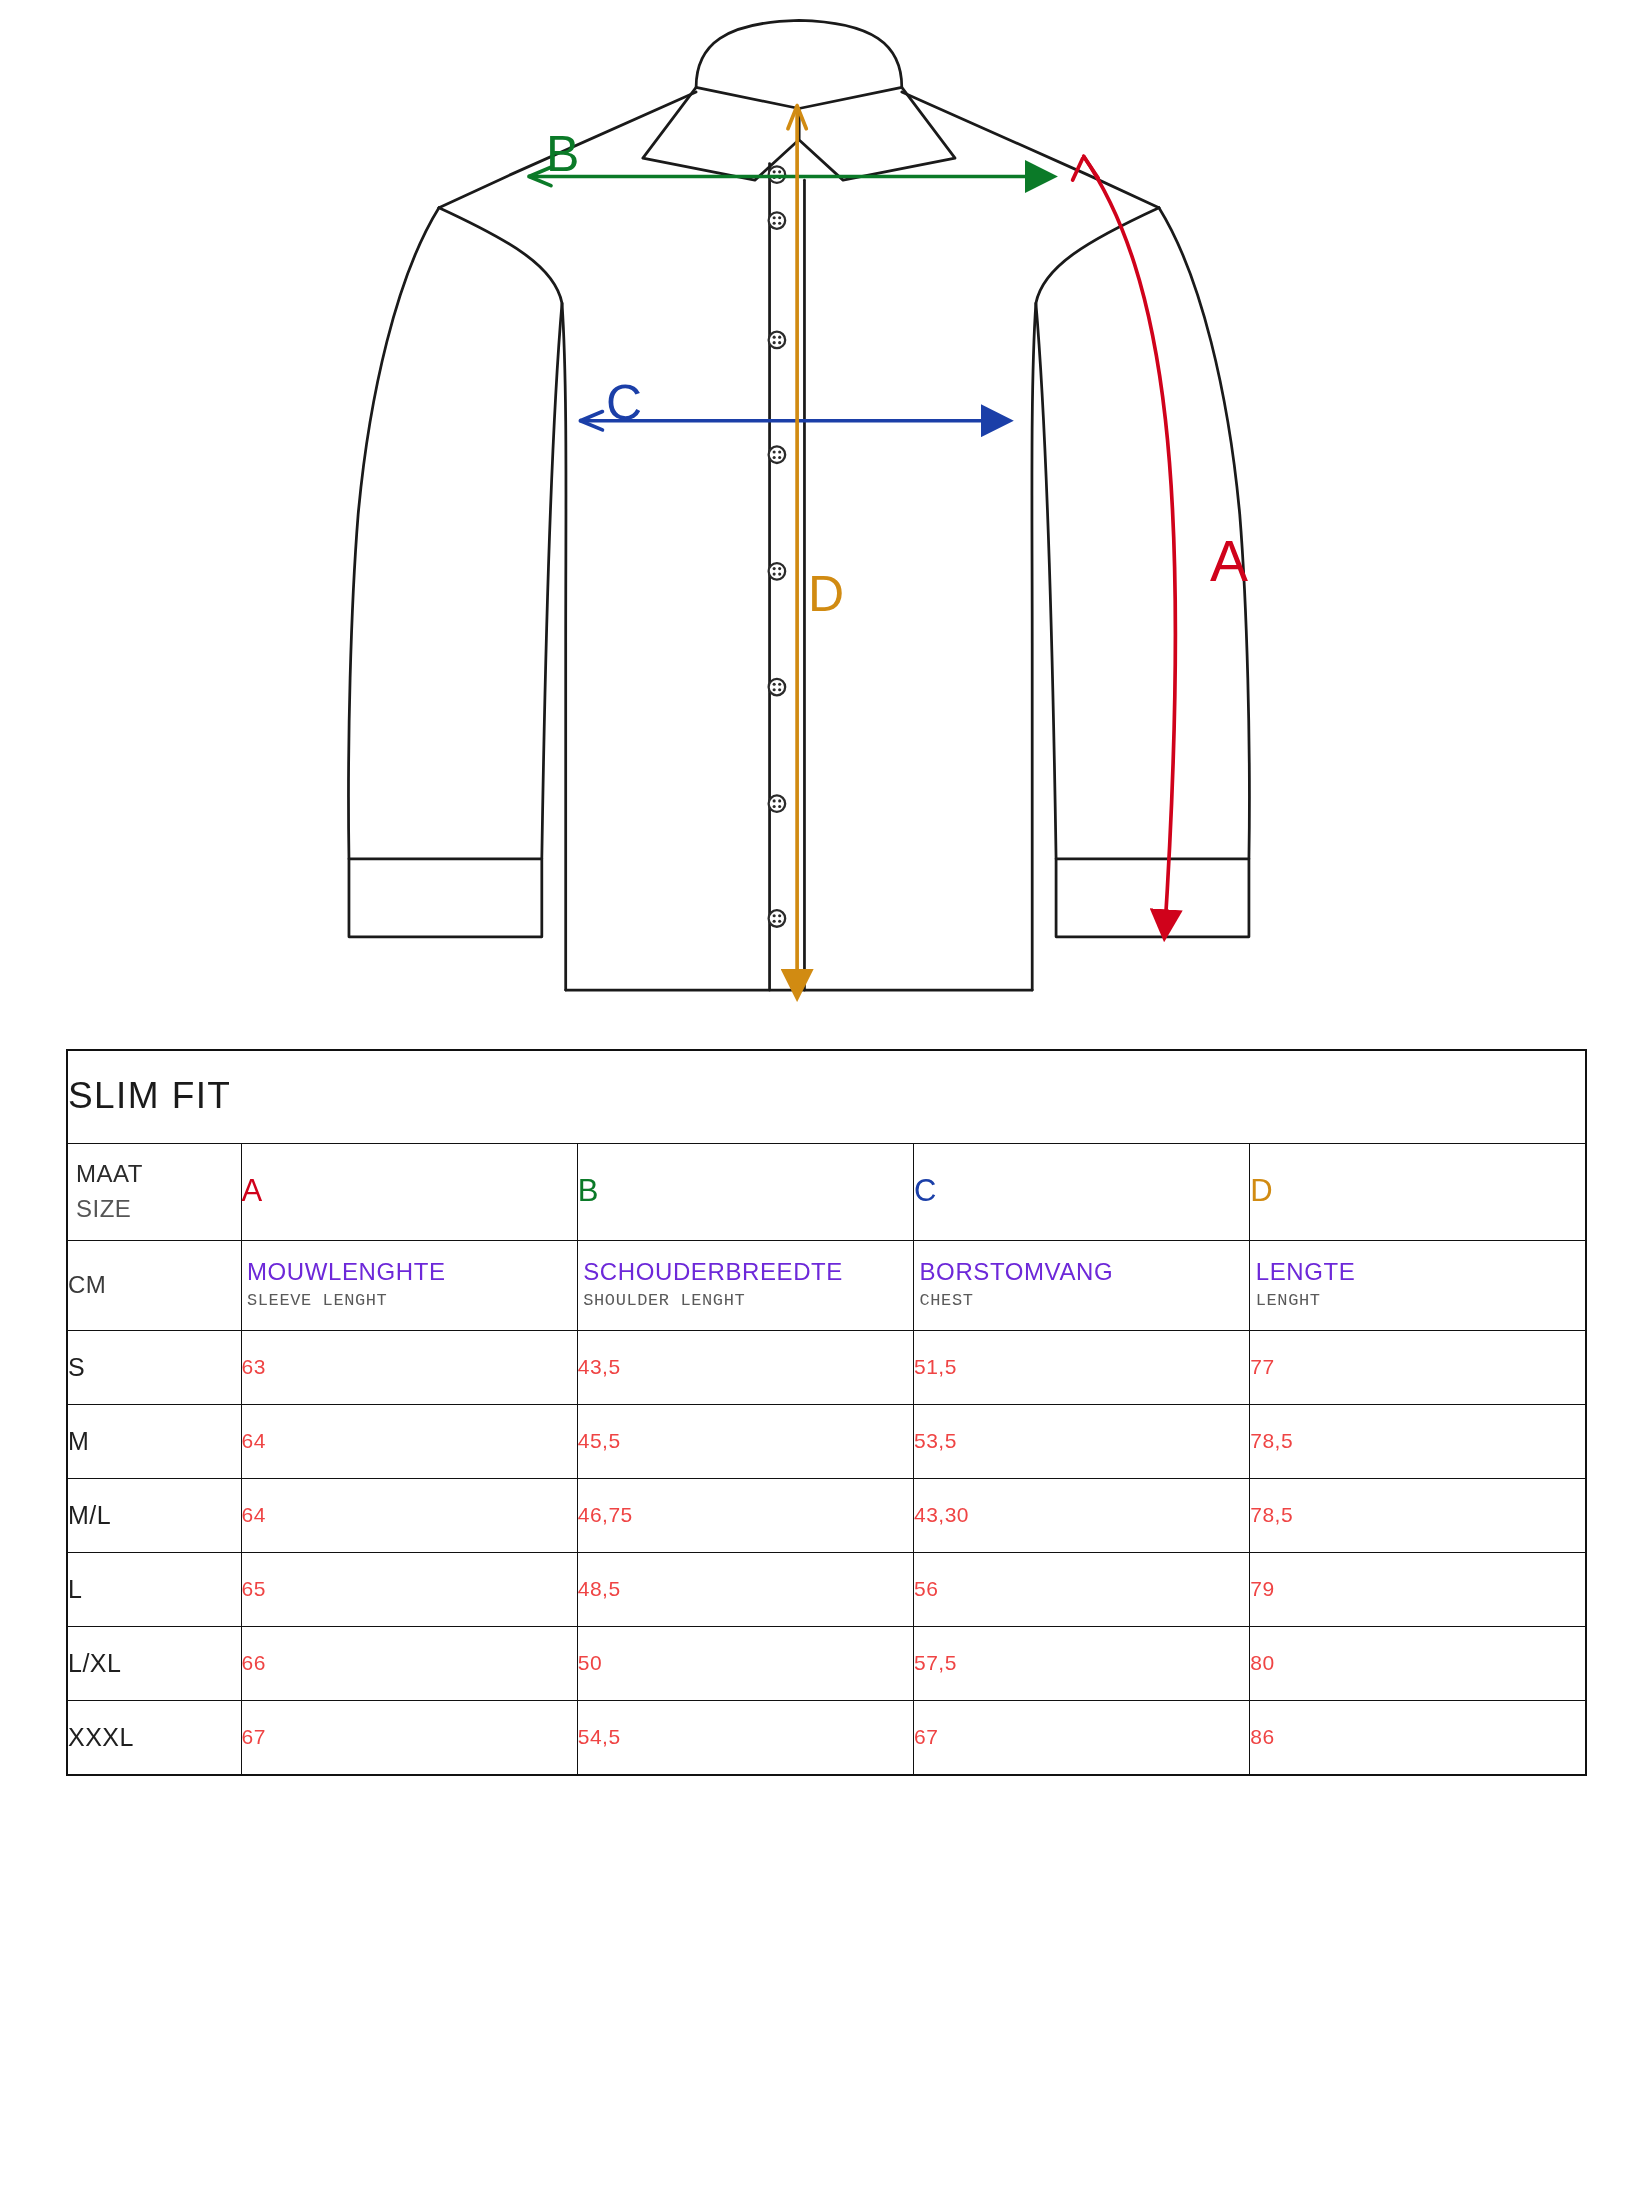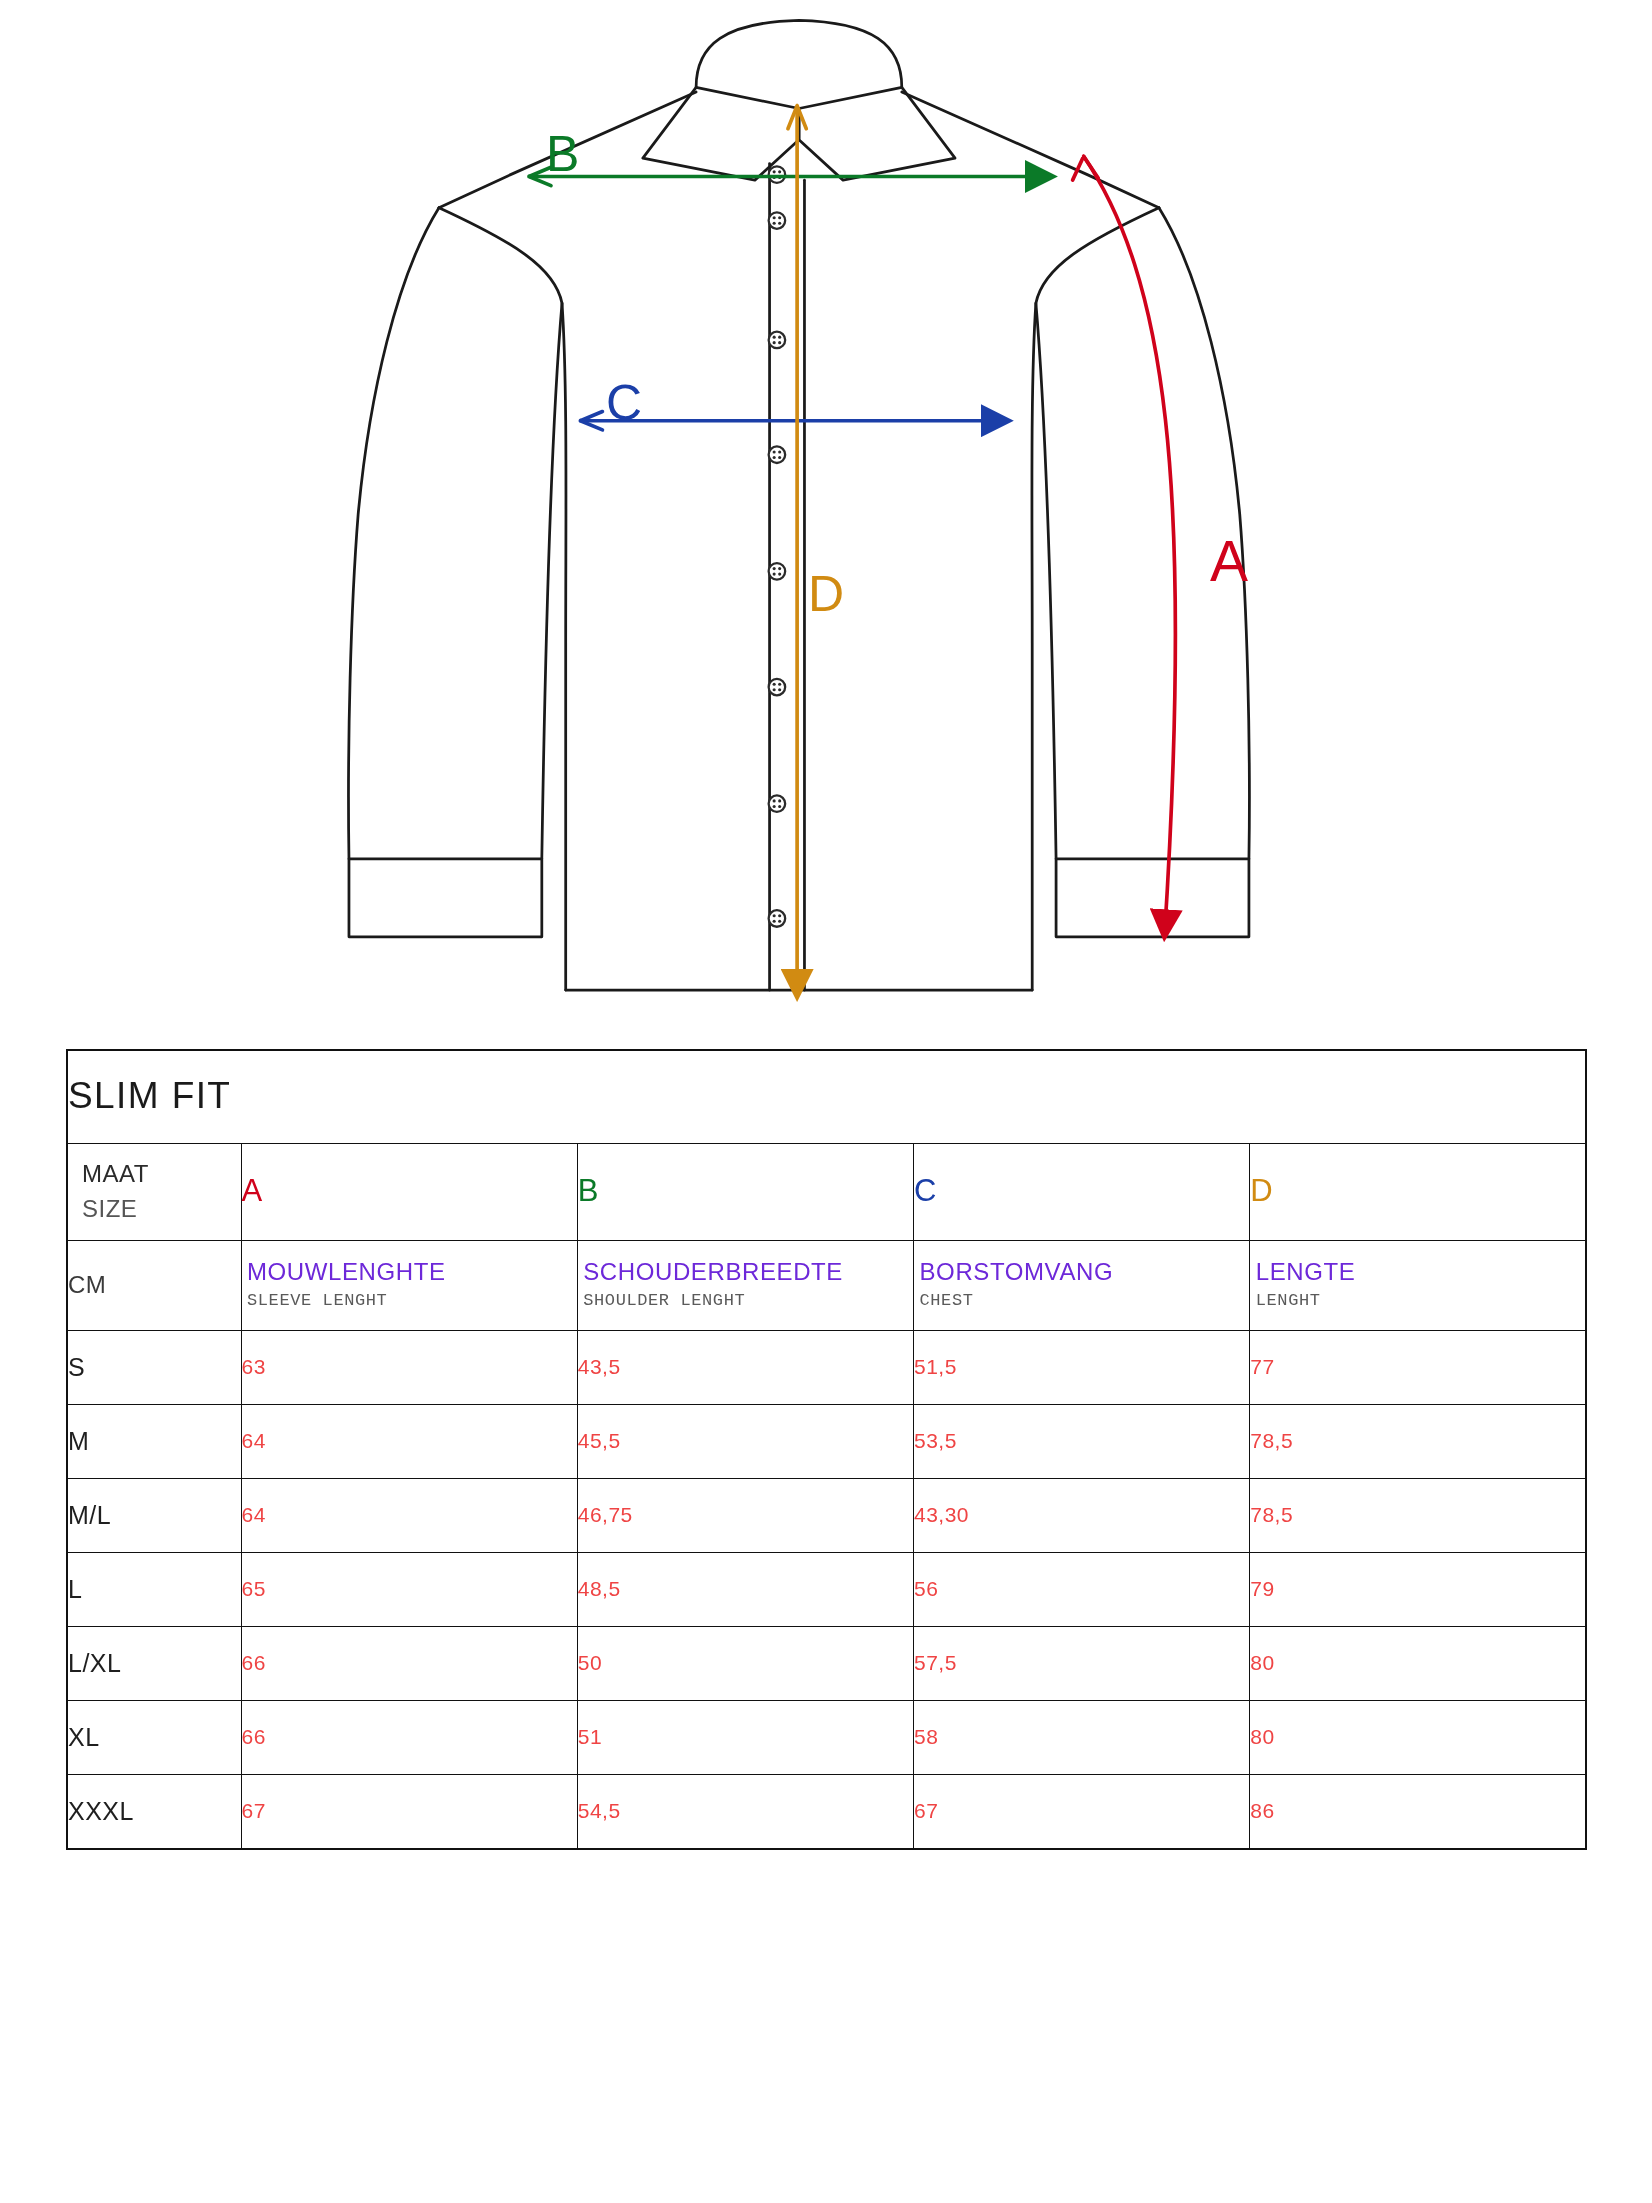--- a/index.html
+++ b/index.html
@@ -73,21 +73,21 @@
   }
   .ltr-A { color: #d0021b; }
   .ltr-B { color: #0b7a28; }
   .ltr-C { color: #1b3fa8; }
   .ltr-D { color: #d18b12; }
   .maat-cell {
     font-size: 24px;
     color: #2b2b2b;
     line-height: 1.45;
     letter-spacing: 0.5px;
-    padding: 13px 14px;
+    padding: 13px 8px;
   }
   .maat-cell .sub { color: #555555; }
   .cm-cell {
     font-size: 24px;
     color: #3a3a3a;
     letter-spacing: 0.5px;
     padding: 16.5px 0;
   }
   .desc-cell {
     padding: 14.7px 5.5px 16.5px;
@@ -332,27 +332,20 @@
         <td class="row-cell">79</td>
       </tr>
       <tr>
         <td class="row-size">L/XL</td>
         <td class="row-cell">66</td>
         <td class="row-cell">50</td>
         <td class="row-cell">57,5</td>
         <td class="row-cell">80</td>
       </tr>
       <tr>
-        <td class="row-size">XL</td>
-        <td class="row-cell">66</td>
-        <td class="row-cell">51</td>
-        <td class="row-cell">58</td>
-        <td class="row-cell">80</td>
-      </tr>
-      <tr>
         <td class="row-size">XXXL</td>
         <td class="row-cell">67</td>
         <td class="row-cell">54,5</td>
         <td class="row-cell">67</td>
         <td class="row-cell">86</td>
       </tr>
     </tbody>
   </table>
 </div>
 

